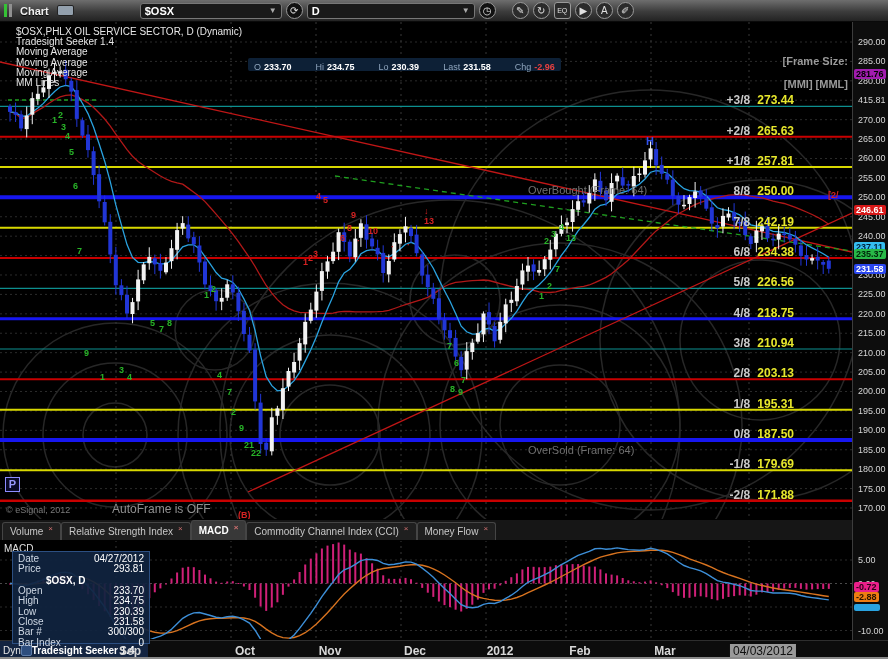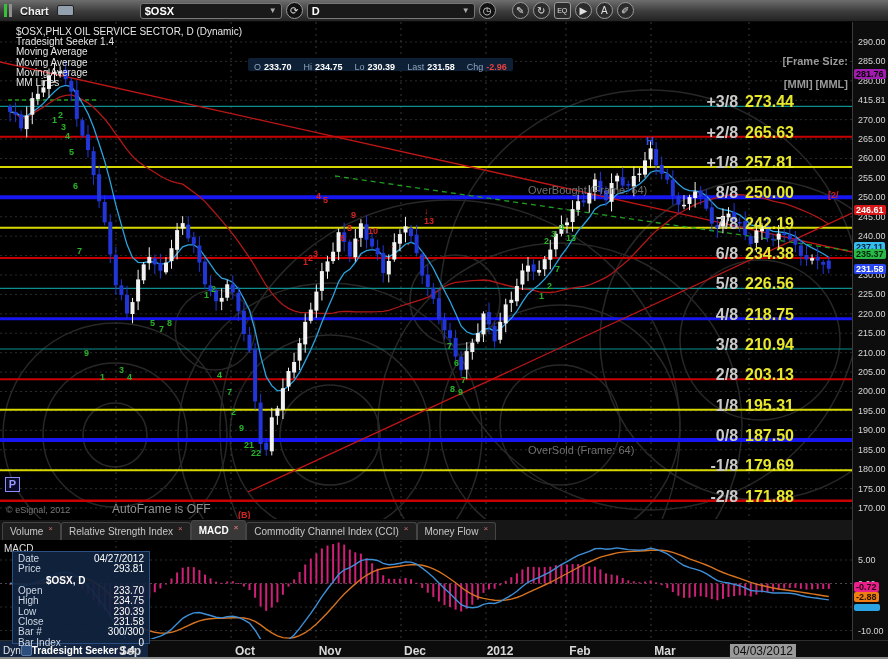--- a/index.html
+++ b/index.html
@@ -19,25 +19,25 @@
     padding:0 4px; justify-content:space-between; }
   .combo .caret { color:#aaa; font-size:8px; margin-left:6px; }
   .tb-icon { width:17px; height:17px; border-radius:50%; border:1px solid #999; background:#2b2b2b;
     color:#e0e0e0; font-size:10px; line-height:15px; text-align:center; }
   .tb-icon.dark { background:#111; }
   
   #chart-region { position:absolute; left:0; top:22px; width:852px; height:499px; background:#000; }
   #overlay-svg { position:absolute; left:0; top:0; }
   .hdr-line { position:absolute; left:16px; color:#e6e6e6; font-size:10px; white-space:nowrap; z-index:5; }
   #quote-bar { position:absolute; left:248px; top:36px; height:13px; background:#0d2036; border-radius:2px;
-    display:flex; align-items:center; padding:0 6px; gap:12px; z-index:6; }
+    display:flex; align-items:center; padding:0 6px; gap:24px; z-index:6; }
   .q-label { color:#8ea4bc; font-size:9px; }
   .q-val { color:#fff; font-size:9px; font-weight:bold; margin-left:3px; }
   .q-val.neg { color:#e84040; }
-  .mm-row { position:absolute; right:58px; z-index:4; font-size:16px; font-weight:bold; white-space:nowrap; }
+  .mm-row { position:absolute; right:58px; z-index:4; font-size:12px; font-weight:bold; white-space:nowrap; }
   .mm-frac { color:#c9c9c9; margin-right:7px; }
   .mm-val { color:#e7e72c; }
   .ann { position:absolute; font-size:9px; font-weight:bold; z-index:5; white-space:nowrap; }
   .ov-text { position:absolute; color:#6f6f6f; font-size:11px; z-index:4; }
   #p-button { position:absolute; left:5px; top:455px; width:15px; height:15px; border:1px solid #8c8cff;
     color:#9a9aff; background:#0a0a28; font-size:11px; font-weight:bold; text-align:center; line-height:13px; z-index:6; }
   
   #price-axis { position:absolute; left:852px; top:22px; width:36px; height:618px; background:#0d0d0d;
     border-left:1px solid #3c3c3c; z-index:3; }
   .ax-label { position:absolute; left:5px; color:#d6d6d6; font-size:9px; white-space:nowrap; }

